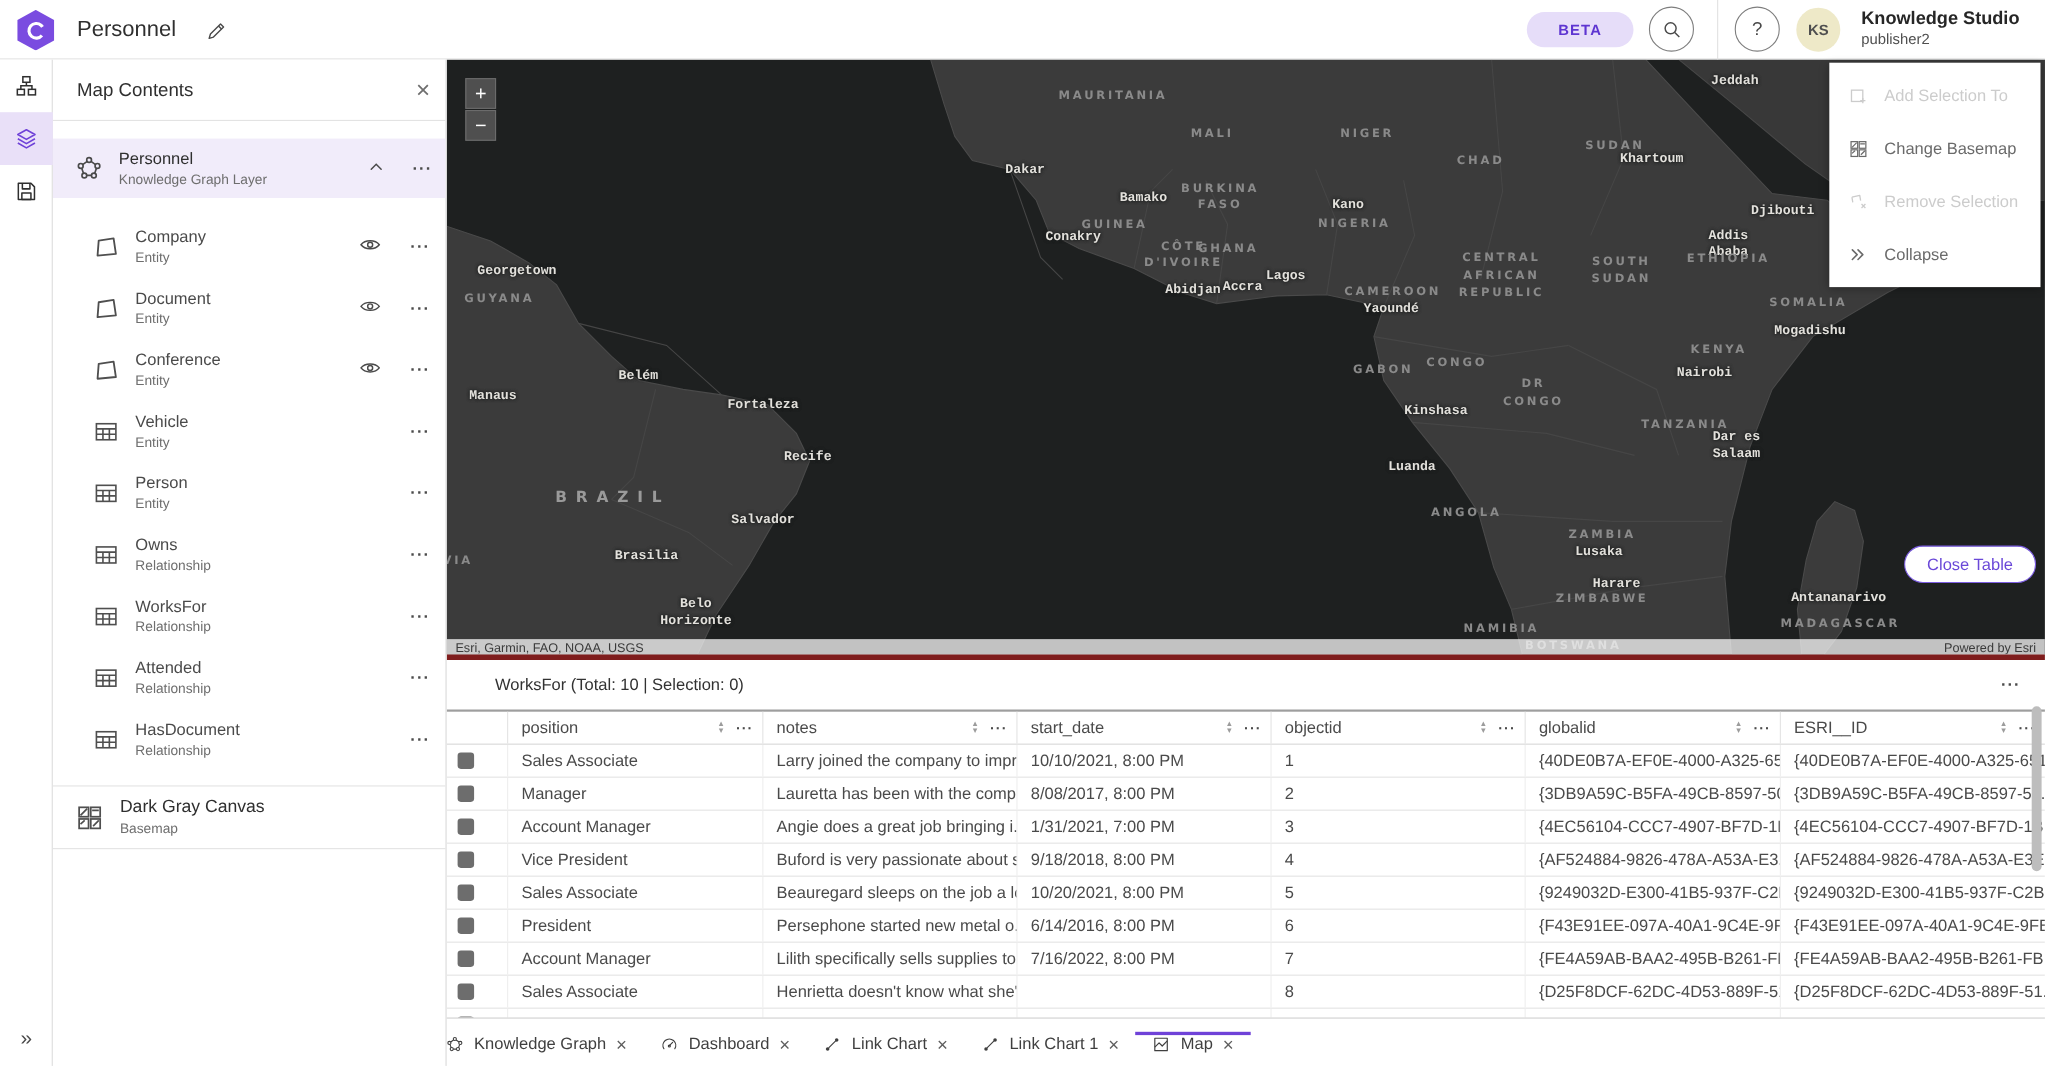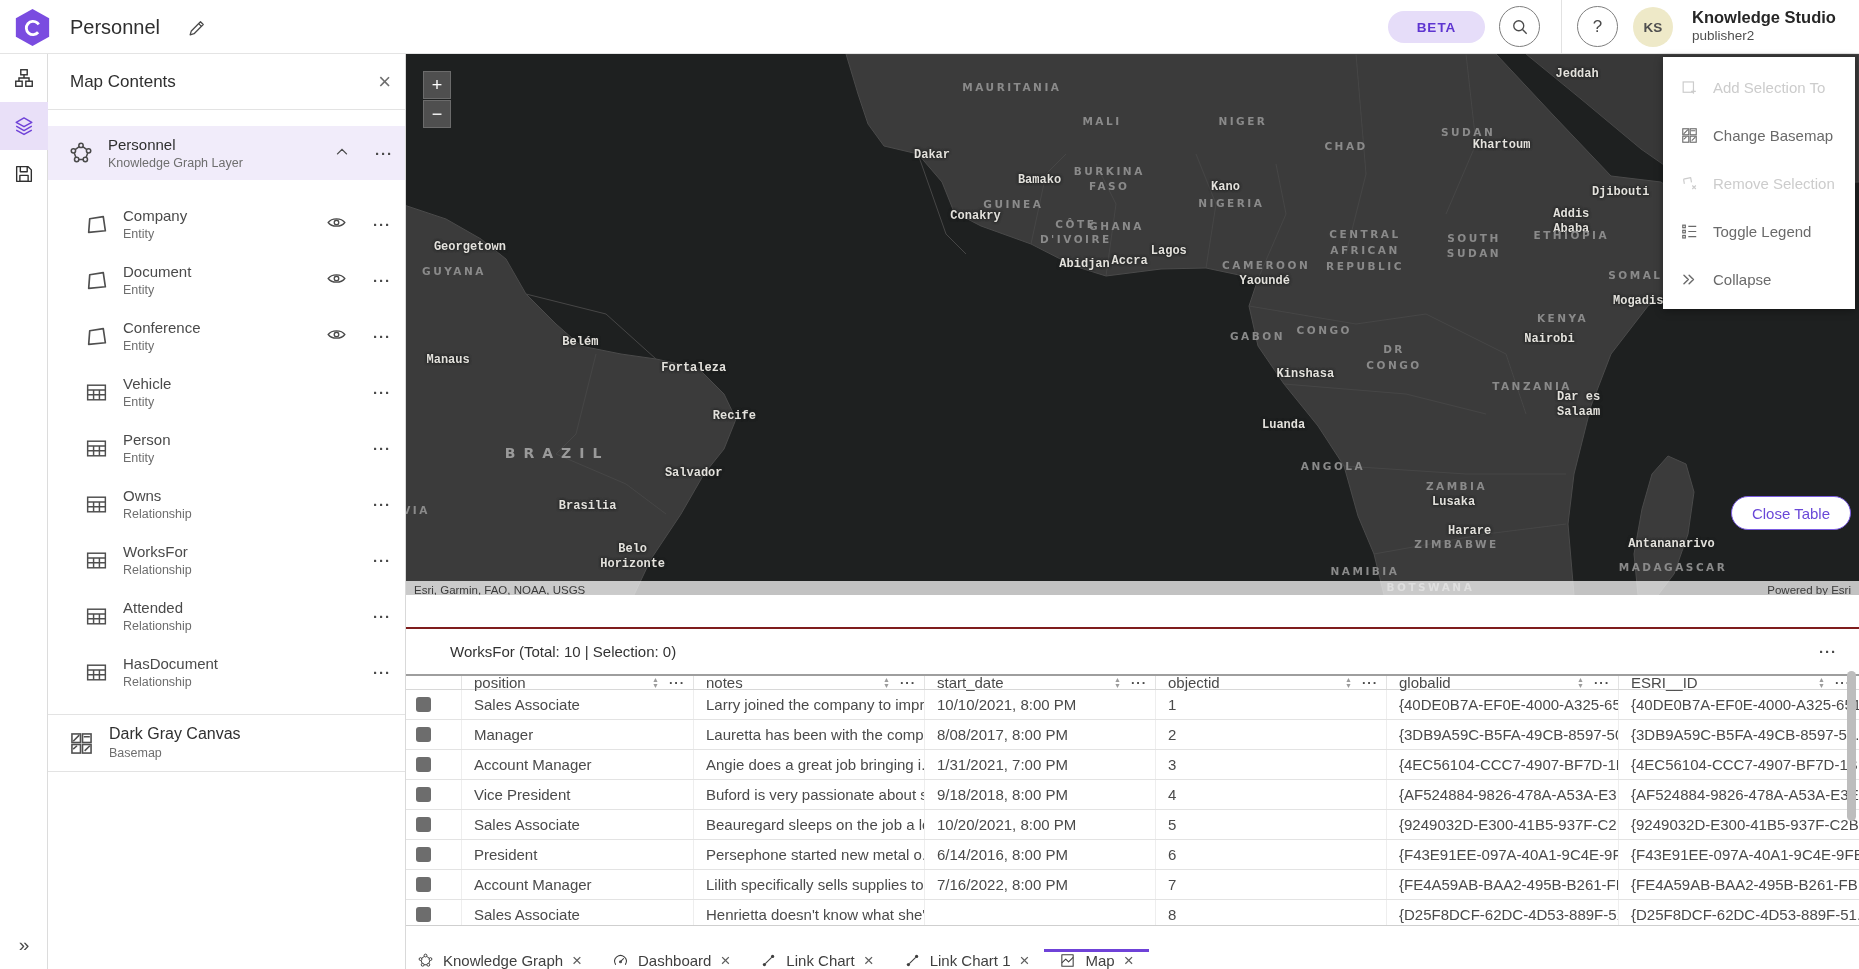--- a/index.html
+++ b/index.html
@@ -80,46 +80,46 @@
                      background:#fff; border:1.5px solid #7b5ce0; color:#6a48d8; font-size:15px; z-index:6; }
 
   
   .ctx-menu { position:absolute; left:1663px; top:57px; width:192px; background:#fff; z-index:70;
               box-shadow:0 2px 8px rgba(0,0,0,.35); padding:6px 0; }
   .ctx-item { height:48px; display:flex; align-items:center; padding:0 10px 0 17px; color:#6a6a6a; font-size:15px; width:100%; text-align:left; }
   .ctx-item svg { width:19px; height:19px; margin-right:14px; flex:none; }
   .ctx-item.disabled { color:#cccccc; cursor:default; }
 
   
-  .tablewrap { position:absolute; left:406px; top:627px; width:1453px; height:330px; background:#fff; z-index:10; border-top:2px solid #7f1d1d; }
+  .tablewrap { position:absolute; left:406px; top:595px; width:1453px; height:330px; background:#fff; z-index:10; border-top:5px solid #7f1d1d; }
   .table-titlebar { height:45px; display:flex; align-items:center; padding:0 22px 0 44px; }
   .table-title { font-size:15px; color:#323232; flex:1; }
-  .thead { height:16px; display:flex; border-top:2px solid #9e9e9e; border-bottom:1px solid #d8d8d8; }
+  .thead { height:32px; display:flex; border-top:2px solid #9e9e9e; border-bottom:1px solid #d8d8d8; }
   .th { display:flex; align-items:center; padding:0 8px 0 12px; border-right:1px solid #e3e3e3; font-size:15px; color:#4a4a4a; }
   .th-label { flex:1; white-space:nowrap; overflow:hidden; }
   .sort { display:flex; flex-direction:column; align-items:center; margin-right:10px; color:#9c9c9c; }
   .sort i { font-style:normal; font-size:7px; line-height:6px; }
   .th .dots { font-size:13px; color:#4a4a4a; }
   .th-sel { width:56px; border-right:1px solid #e3e3e3; }
   .thead .th:nth-child(2), .tr .td:nth-child(2) { width:232px; }
   .thead .th:nth-child(3), .tr .td:nth-child(3) { width:231px; }
   .thead .th:nth-child(4), .tr .td:nth-child(4) { width:231px; }
   .thead .th:nth-child(5), .tr .td:nth-child(5) { width:231px; }
   .thead .th:nth-child(6), .tr .td:nth-child(6) { width:232px; }
   .thead .th:nth-child(7), .tr .td:nth-child(7) { flex:1; border-right:none; }
   .tbody { height:253px; overflow:hidden; position:relative; }
   .tr { height:30px; display:flex; border-bottom:1px solid #e3e3e3; }
   .td { padding:0 8px 0 12px; font-size:15px; color:#4a4a4a; line-height:29px; white-space:nowrap; overflow:hidden; border-right:1px solid #eee; }
   .td-sel { width:56px; padding:0; display:flex; align-items:center; border-right:1px solid #eee; }
   .cb { width:15px; height:15px; border-radius:3px; background:#6d6d6d; margin-left:10px; }
   .vscroll { position:absolute; right:3px; top:42px; width:9px; height:150px; border-radius:5px; background:#bdbdbd; }
 
   
-  .tabbar { position:absolute; left:400px; right:0; top:925px; height:44px; background:#fff; border-top:1px solid #cfcfcf;
-            display:flex; align-items:flex-end; z-index:20; padding-left:2px; }
+  .tabbar { position:absolute; left:388px; right:0; top:925px; height:44px; background:#fff; border-top:1px solid #cfcfcf;
+            display:flex; align-items:center; z-index:20; padding-left:2px; }
   .tab { display:flex; align-items:center; gap:9px; padding:0 15px; font-size:15px; color:#3f3f3f; border-top:3px solid transparent; }
   .tab svg { width:17px; height:17px; }
   .tab.active { border-top-color:#6f42d8; }
   .tab-x { font-size:17px; color:#5e5e5e; line-height:1; }
 </style>
 </head>
 <body>
 
 <svg width="0" height="0" style="position:absolute">
   <defs>
@@ -624,26 +624,20 @@
       <span>Change Basemap</span>
     </button>
 
     <button class="ctx-item disabled">
       <svg viewBox="0 0 24 24">
         <use href="#i-remove-selection"></use>
       </svg>
       <span>Remove Selection</span>
     </button>
 
-    <button class="ctx-item">
-      <svg viewBox="0 0 24 24">
-        <use href="#i-legend"></use>
-      </svg>
-      <span>Toggle Legend</span>
-    </button>
 
     <button class="ctx-item">
       <svg viewBox="0 0 24 24">
         <use href="#i-collapse"></use>
       </svg>
       <span>Collapse</span>
     </button>
 
 </div>
 

